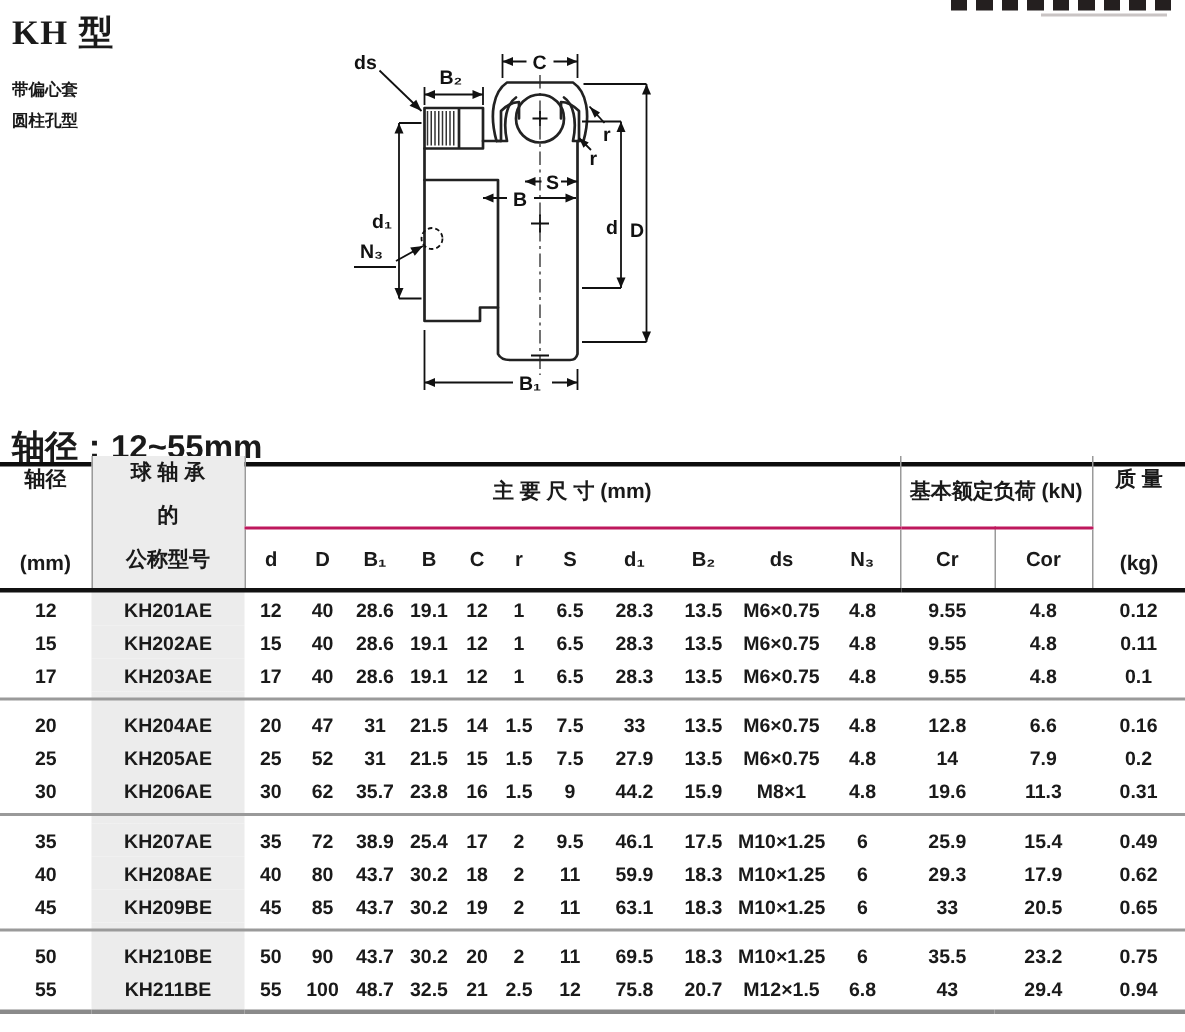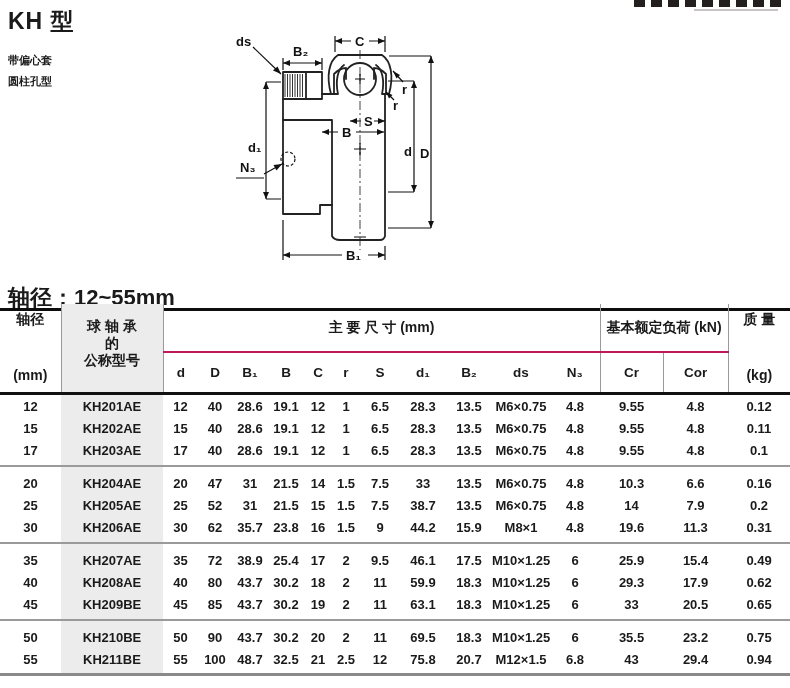--- a/index.html
+++ b/index.html
@@ -1,21 +1,21 @@
 <!DOCTYPE html>
 <html><head>
 <meta charset="utf-8">
 <style>
   html,body{margin:0;padding:0;}
   body{
     width:790px;height:688px;position:relative;background:#fff;
     font-family:"Liberation Sans",sans-serif;font-weight:bold;color:#1a1a1a;
     overflow:hidden;
   }
-  .page-title{position:absolute;left:8px;top:6px;font-size:23px;letter-spacing:1px;}
+  .page-title{position:absolute;left:8px;top:6px;font-size:23px;letter-spacing:1px;font-family:Liberation Serif, serif;}
   .logo-strip{position:absolute;top:0;right:6px;width:150px;height:7px;
     background:repeating-linear-gradient(90deg,#241f1f 0 11px,transparent 11px 17px);}
   .logo-underline{position:absolute;top:9px;right:12px;width:84px;height:2px;background:#c9c4c4;}
   .subtitle{position:absolute;left:8px;top:50px;font-size:11px;line-height:21px;}
   .shaft-range{position:absolute;left:8px;top:283px;font-size:22px;}
   .thick-rule{position:absolute;left:0;top:308px;width:790px;height:3px;background:#0d0d0d;}
   .drawing{position:absolute;left:222px;top:24px;}
   .drawing text{font:bold 13px "Liberation Sans",sans-serif;fill:#111;}
   .ol{fill:none;stroke:#222;stroke-width:1.8;stroke-linejoin:round;stroke-linecap:round;}
   .dl{fill:none;stroke:#111;stroke-width:1.2;}
@@ -30,21 +30,21 @@
   tr.h1 th{height:44px;font-size:14px;vertical-align:top;}
   tr.h2 th{height:36px;font-size:13.5px;vertical-align:middle;}
   tr.h2 th, th.rs{border-bottom:3px solid #111;}
   th.rs{vertical-align:middle;}
   .v{border-right:1.5px solid #9a9a9a;}
   .grp{border-bottom:2px solid #be185d;vertical-align:middle !important;}
   .band{background:#ececec;}
   .twoLine{height:72px;display:flex;flex-direction:column;justify-content:space-between;
     align-items:center;padding:7px 0 9px;}
   .threeLine{height:66px;display:flex;flex-direction:column;justify-content:center;
-    align-items:center;line-height:17px;padding:6px 0;}
+    align-items:center;line-height:17px;padding:6px 0;gap:12px;}
   tr.data td{height:22px;}
   tr.sep td{height:11px;
     background-image:linear-gradient(#9a9a9a,#9a9a9a),linear-gradient(#ececec,#ececec);
     background-size:100% 2px,102px 100%;
     background-position:0 4px,61px 0;
     background-repeat:no-repeat;}
   tr.pad td{height:3px;
     background-image:linear-gradient(#ececec,#ececec);
     background-size:102px 100%;background-position:61px 0;background-repeat:no-repeat;}
 </style>
@@ -268,35 +268,35 @@
           <td>47</td>
           <td>31</td>
           <td>21.5</td>
           <td>14</td>
           <td>1.5</td>
           <td>7.5</td>
           <td>33</td>
           <td>13.5</td>
           <td>M6×0.75</td>
           <td>4.8</td>
-          <td>10.3</td>
+          <td>12.8</td>
           <td>6.6</td>
           <td>0.16</td>
         </tr>
         <tr class="data">
           <td>25</td>
           <td class="band">KH205AE</td>
           <td>25</td>
           <td>52</td>
           <td>31</td>
           <td>21.5</td>
           <td>15</td>
           <td>1.5</td>
           <td>7.5</td>
-          <td>38.7</td>
+          <td>27.9</td>
           <td>13.5</td>
           <td>M6×0.75</td>
           <td>4.8</td>
           <td>14</td>
           <td>7.9</td>
           <td>0.2</td>
         </tr>
         <tr class="data">
           <td>30</td>
           <td class="band">KH206AE</td>

